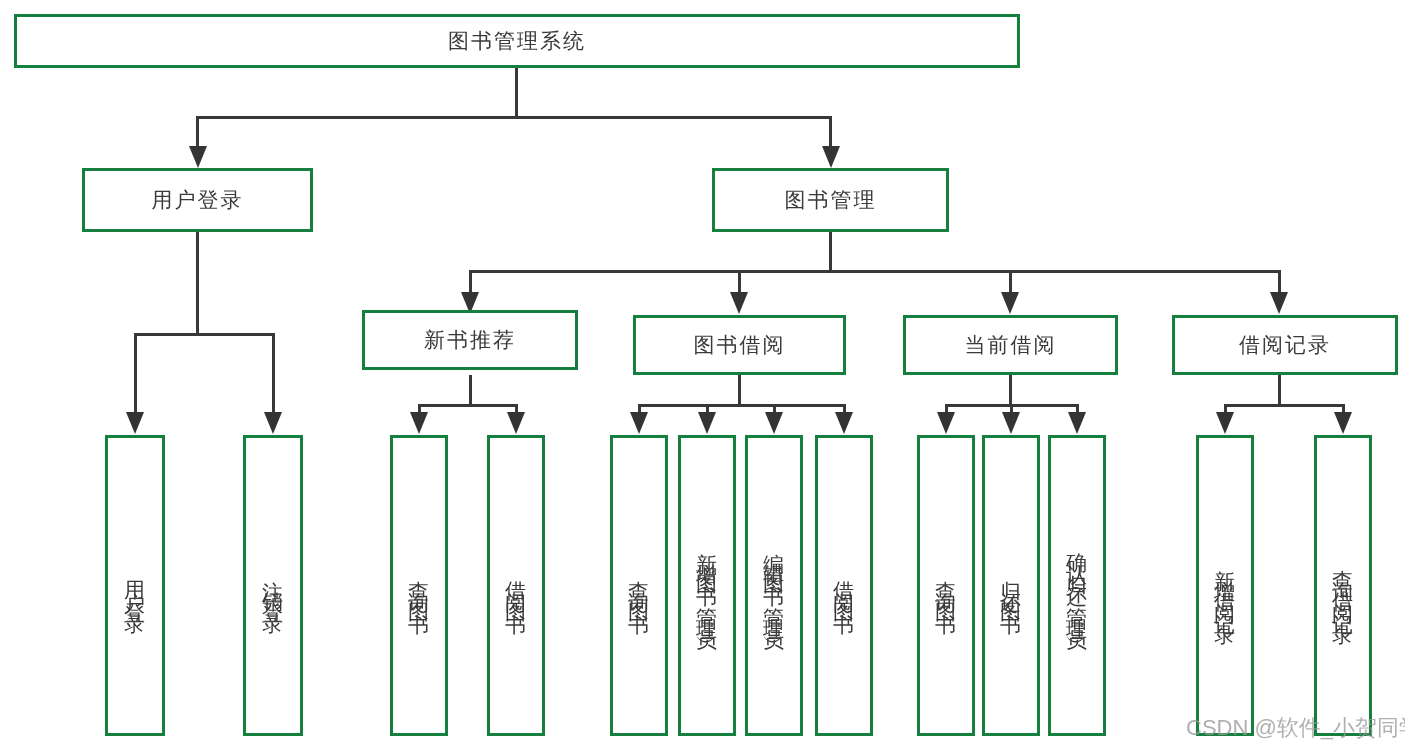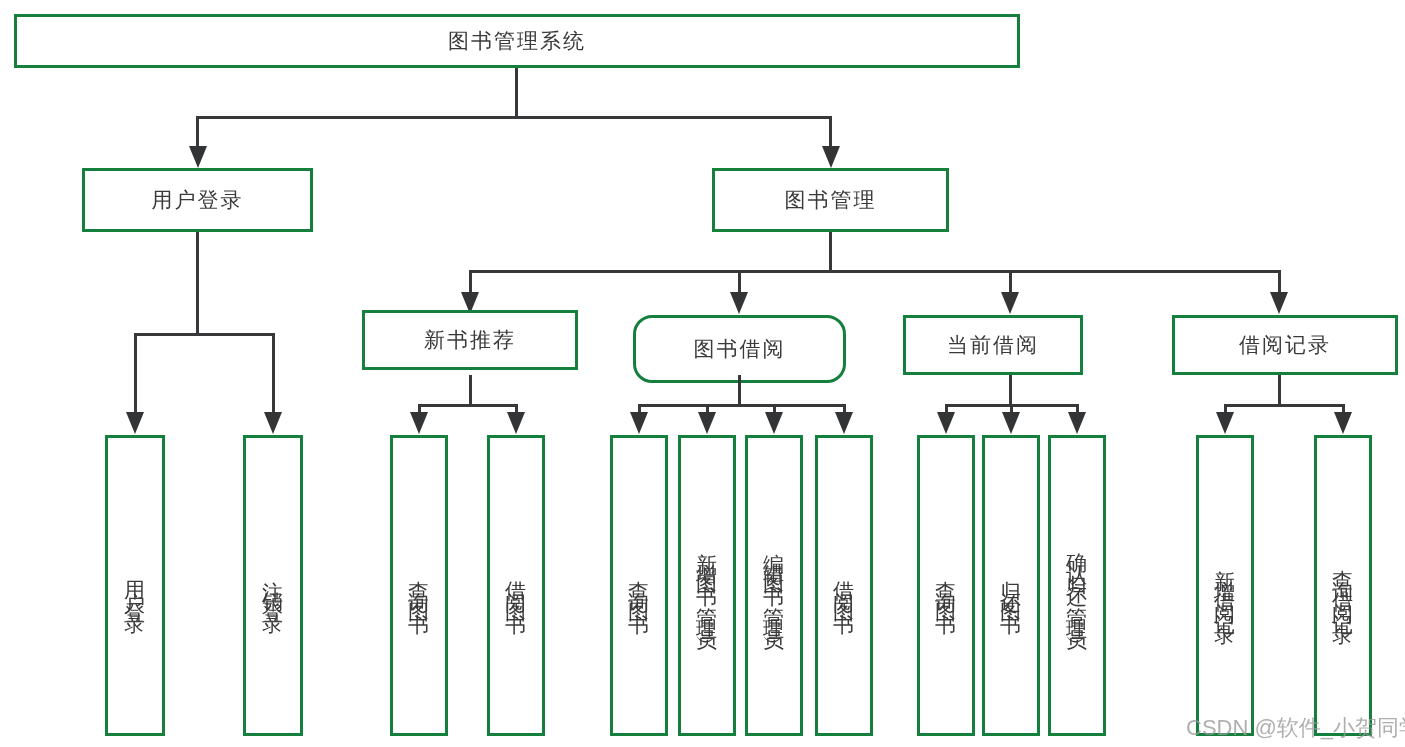--- a/index.html
+++ b/index.html
@@ -74,24 +74,24 @@
   <div class="vline" style="left:738px; top:270px; height:22px;"></div>
   <div class="arrow" style="left:730px; top:292px;"></div>
   <div class="vline" style="left:1009px; top:270px; height:22px;"></div>
   <div class="arrow" style="left:1001px; top:292px;"></div>
   <div class="vline" style="left:1278px; top:270px; height:22px;"></div>
   <div class="arrow" style="left:1270px; top:292px;"></div>
 
   <div class="box hbox" style="left:362px; top:310px; width:216px; height:60px;">
     <span class="lbl">新书推荐</span>
   </div>
-  <div class="box hbox" style="left:633px; top:315px; width:213px; height:68px;border-radius:19px;">
+  <div class="box hbox" style="left:633px; top:315px; width:213px; height:60px;">
     <span class="lbl">图书借阅</span>
   </div>
-  <div class="box hbox" style="left:903px; top:315px; width:180px; height:60px;">
+  <div class="box hbox" style="left:903px; top:315px; width:215px; height:60px;">
     <span class="lbl">当前借阅</span>
   </div>
   <div class="box hbox" style="left:1172px; top:315px; width:226px; height:60px;">
     <span class="lbl">借阅记录</span>
   </div>
 
   <div class="vline" style="left:469px; top:375px; height:31px;"></div>
   <div class="hline" style="left:418px; top:404px; width:100px;"></div>
   <div class="vline" style="left:418px; top:404px; height:10px;"></div>
   <div class="arrow" style="left:410px; top:412px;"></div>

